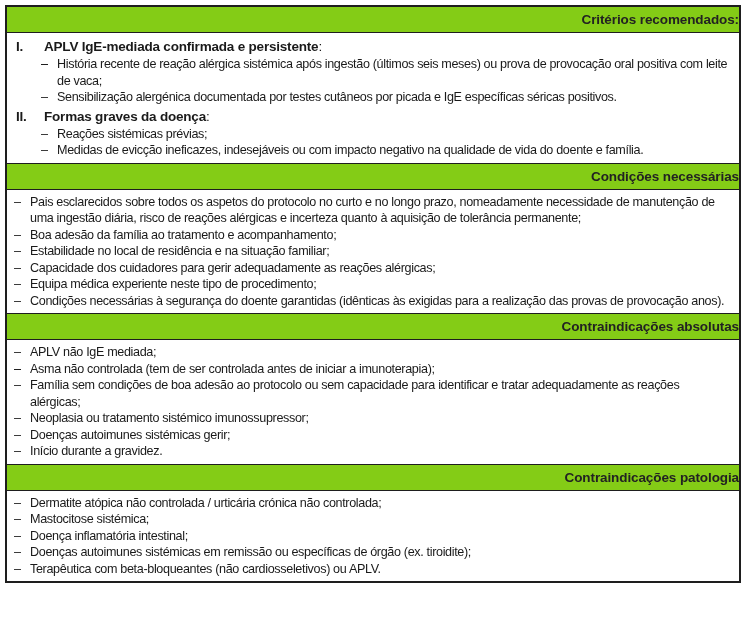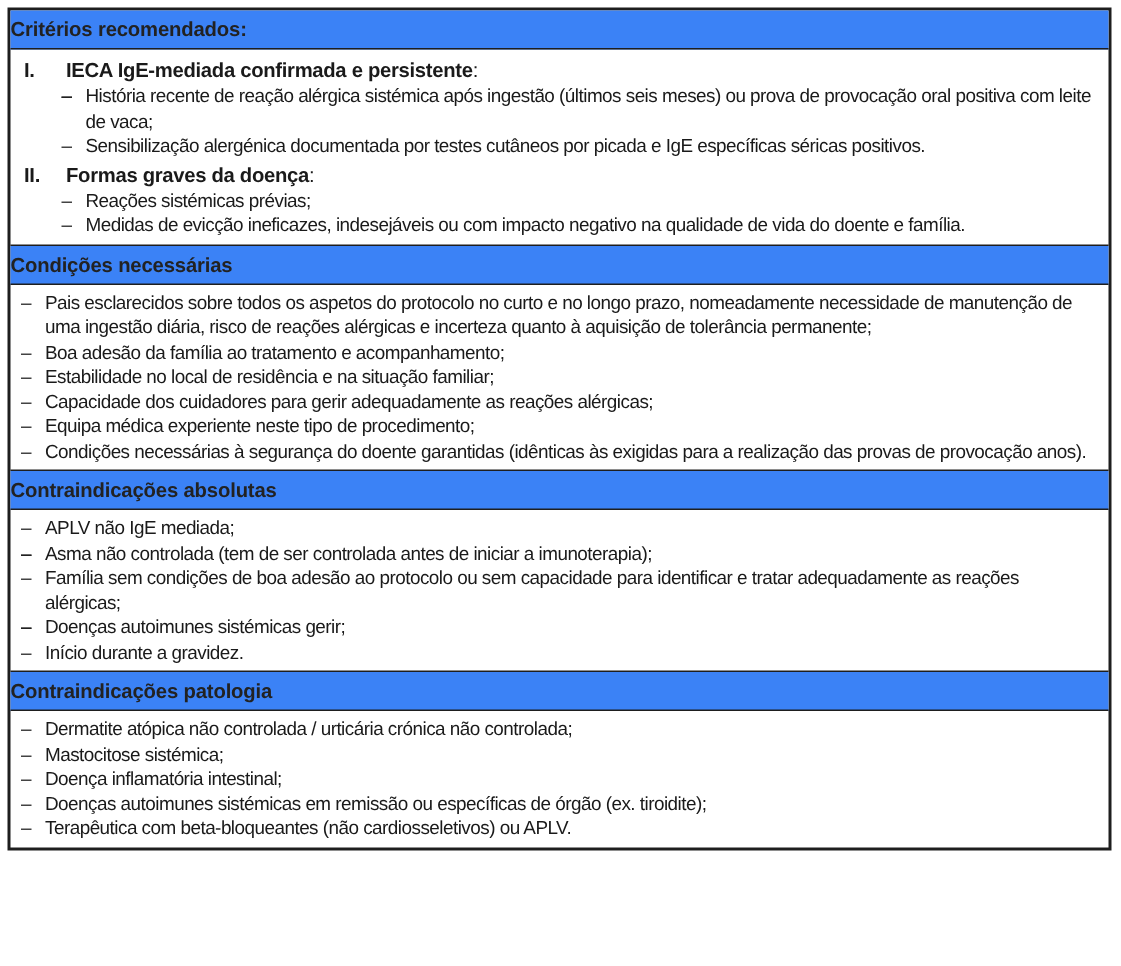--- a/index.html
+++ b/index.html
@@ -17,24 +17,24 @@
     }
     .table {
       position: absolute;
       left: 5px;
       top: 5px;
       width: 732px;
       border: 2px solid #1e1e1e;
       box-sizing: content-box;
     }
     .section-header {
-      background: #3b82f6;
+      background: #84cc16;
       height: 25px;
       line-height: 25px;
-      text-align: left;
+      text-align: right;
       font-weight: bold;
       font-size: 13.5px;
       letter-spacing: -0.1px;
       border-bottom: 1.5px solid #1e1e1e;
       color: #222;
     }
     .section-body {
       border-bottom: 1.5px solid #1e1e1e;
       font-size: 12.6px;
       line-height: 16.5px;
@@ -89,21 +89,21 @@
 </head>
 <body>
 
 <div class="table">
 
   <div class="section-header">Critérios recomendados:</div>
   <div class="section-body">
     <div class="group">
       <div class="group-title">
         <span class="roman">I.</span>
-        <span>IECA IgE-mediada confirmada e persistente</span><span class="colon">:</span>
+        <span>APLV IgE-mediada confirmada e persistente</span><span class="colon">:</span>
       </div>
       <ul class="items">
         <li class="item"><span class="dash">–</span></li>
         <li class="item"><span class="dash">–</span><span>História recente de reação alérgica sistémica após ingestão (últimos seis meses) ou prova de provocação oral positiva com leite de vaca;</span></li>
         <li class="item"><span class="dash">–</span><span>Sensibilização alergénica documentada por testes cutâneos por picada e IgE específicas séricas positivos.</span></li>
       </ul>
     </div>
     <div class="group">
       <div class="group-title">
         <span class="roman">II.</span>
@@ -128,21 +128,21 @@
     </ul>
   </div>
 
   <div class="section-header">Contraindicações absolutas</div>
   <div class="section-body plain">
     <ul class="items">
       <li class="item"><span class="dash">–</span><span>APLV não IgE mediada;</span></li>
       <li class="item"><span class="dash">–</span></li>
       <li class="item"><span class="dash">–</span><span>Asma não controlada (tem de ser controlada antes de iniciar a imunoterapia);</span></li>
       <li class="item"><span class="dash">–</span><span>Família sem condições de boa adesão ao protocolo ou sem capacidade para identificar e tratar adequadamente as reações alérgicas;</span></li>
-      <li class="item"><span class="dash">–</span></li>
+      <li class="item"><span class="dash">–</span><span>Neoplasia ou tratamento sistémico imunossupressor;</span></li>
       <li class="item"><span class="dash">–</span><span>Doenças autoimunes sistémicas gerir;</span></li>
       <li class="item"><span class="dash">–</span><span>Início durante a gravidez.</span></li>
     </ul>
   </div>
 
   <div class="section-header">Contraindicações patologia</div>
   <div class="section-body plain last">
     <ul class="items">
       <li class="item"><span class="dash">–</span><span>Dermatite atópica não controlada / urticária crónica não controlada;</span></li>
       <li class="item"><span class="dash">–</span><span>Mastocitose sistémica;</span></li>

